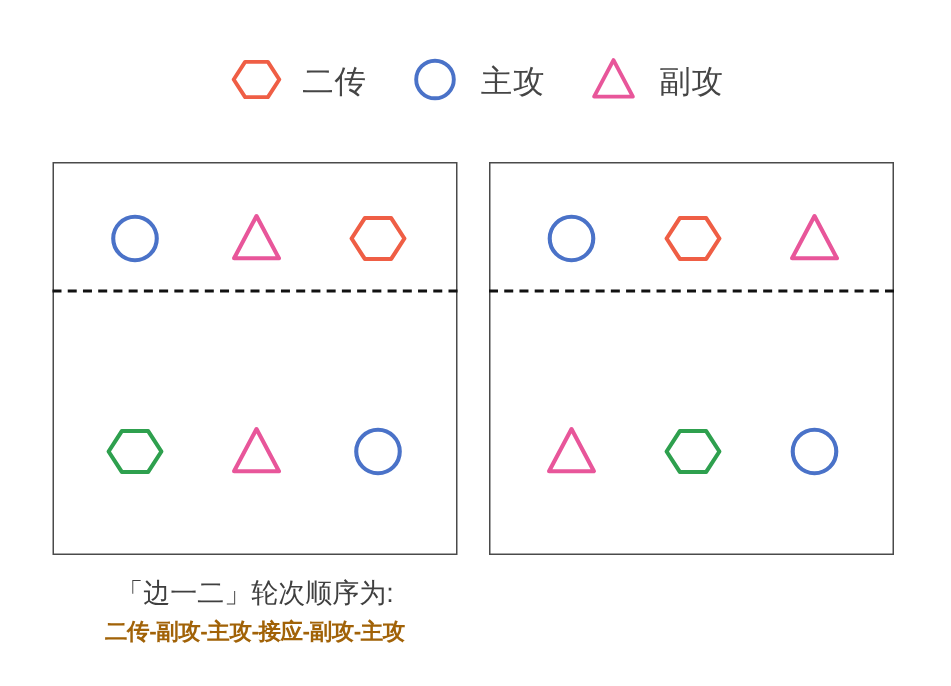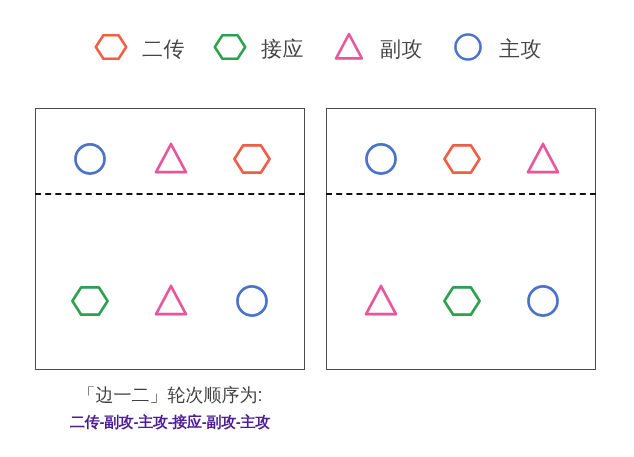--- a/index.html
+++ b/index.html
@@ -17,21 +17,21 @@
 
   
   #legend {
     position: absolute;
     left: 0;
     top: 28px;
     width: 634px;
     height: 52px;
     display: flex;
     justify-content: center;
-    align-items: flex-start;
+    align-items: center;
     gap: 26px;
   }
   .legend-item {
     display: flex;
     align-items: center;
     gap: 6px;
   }
   .legend-glyph {
     width: 44px;
     height: 40px;
@@ -102,59 +102,53 @@
 
   .caption-title {
     font-size: 18px;
     color: #3f3f3f;
     line-height: 1.55;
     white-space: nowrap;
   }
   .caption-sequence {
     font-size: 15px;
     font-weight: bold;
-    color: #4c1d95;
+    color: #a16207;
     line-height: 1.55;
     white-space: nowrap;
     letter-spacing: -0.3px;
   }
 </style>
 </head>
 <body>
 
 <div id="legend">
 
   <div class="legend-item">
     <span class="legend-glyph"><svg width="38" height="38" viewBox="0 0 100 100">
           <polygon points="30,19 70,19 90,50 70,81 30,81 10,50" stroke-linejoin="round" fill="none" stroke="#ef5e45" stroke-width="6.842105263157895"></polygon>
         </svg></span>
     <span class="legend-label">二传</span>
   </div>
 
+
   <div class="legend-item">
     <span class="legend-glyph"><svg width="38" height="38" viewBox="0 0 100 100">
-          <polygon points="30,19 70,19 90,50 70,81 30,81 10,50" stroke-linejoin="round" fill="none" stroke="#2ea04e" stroke-width="6.842105263157895"></polygon>
+          <circle cx="50" cy="50" r="33" fill="none" stroke="#4a72c8" stroke-width="6.842105263157895"></circle>
         </svg></span>
-    <span class="legend-label">接应</span>
+    <span class="legend-label">主攻</span>
   </div>
 
   <div class="legend-item">
     <span class="legend-glyph"><svg width="38" height="38" viewBox="0 0 100 100">
           <polygon points="50,16 84,80 16,80" stroke-linejoin="round" fill="none" stroke="#e8569a" stroke-width="6.842105263157895"></polygon>
         </svg></span>
     <span class="legend-label">副攻</span>
   </div>
 
-  <div class="legend-item">
-    <span class="legend-glyph"><svg width="38" height="38" viewBox="0 0 100 100">
-          <circle cx="50" cy="50" r="33" fill="none" stroke="#4a72c8" stroke-width="6.842105263157895"></circle>
-        </svg></span>
-    <span class="legend-label">主攻</span>
-  </div>
-
 </div>
 
 <div class="court" id="court-left">
   <div class="attack-line"></div>
 
   <div class="row row-front">
     <span class="slot" title="主攻">
         <svg width="44" height="44" viewBox="0 0 100 100">
           <circle cx="50" cy="50" r="33" fill="none" stroke="#4a72c8" stroke-width="6.199999999999999"></circle>
         </svg>

